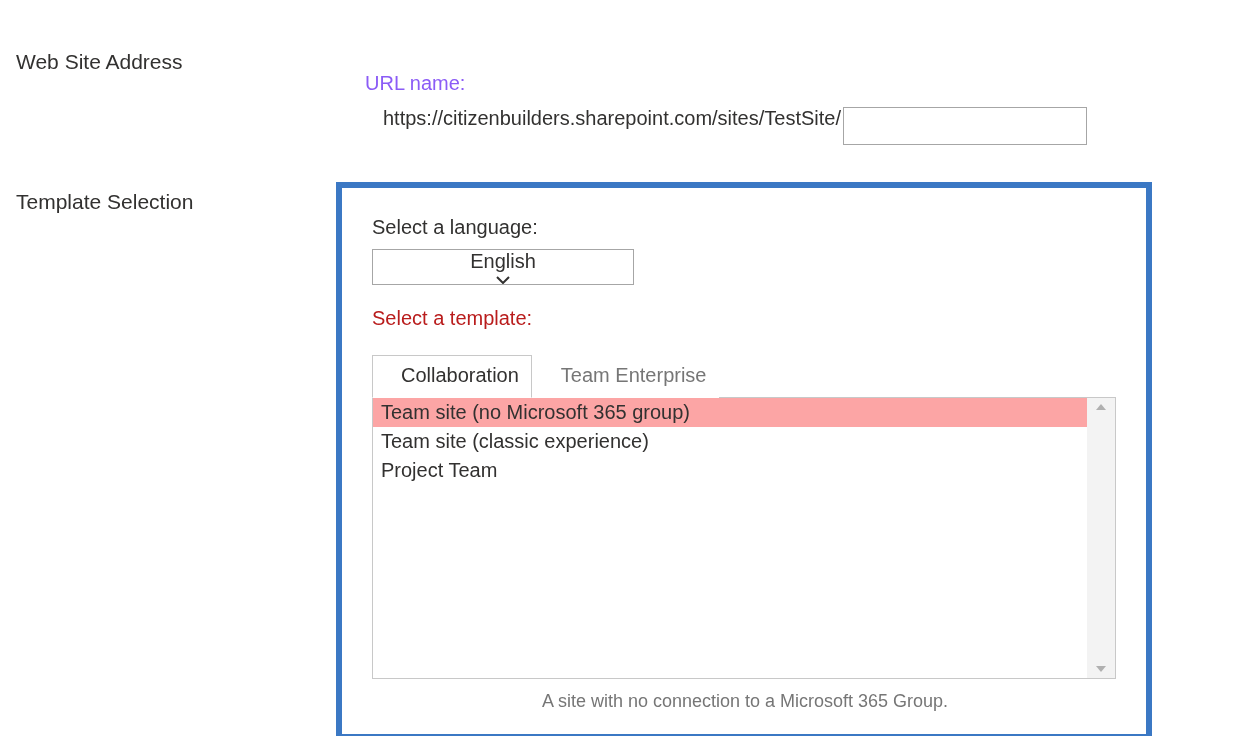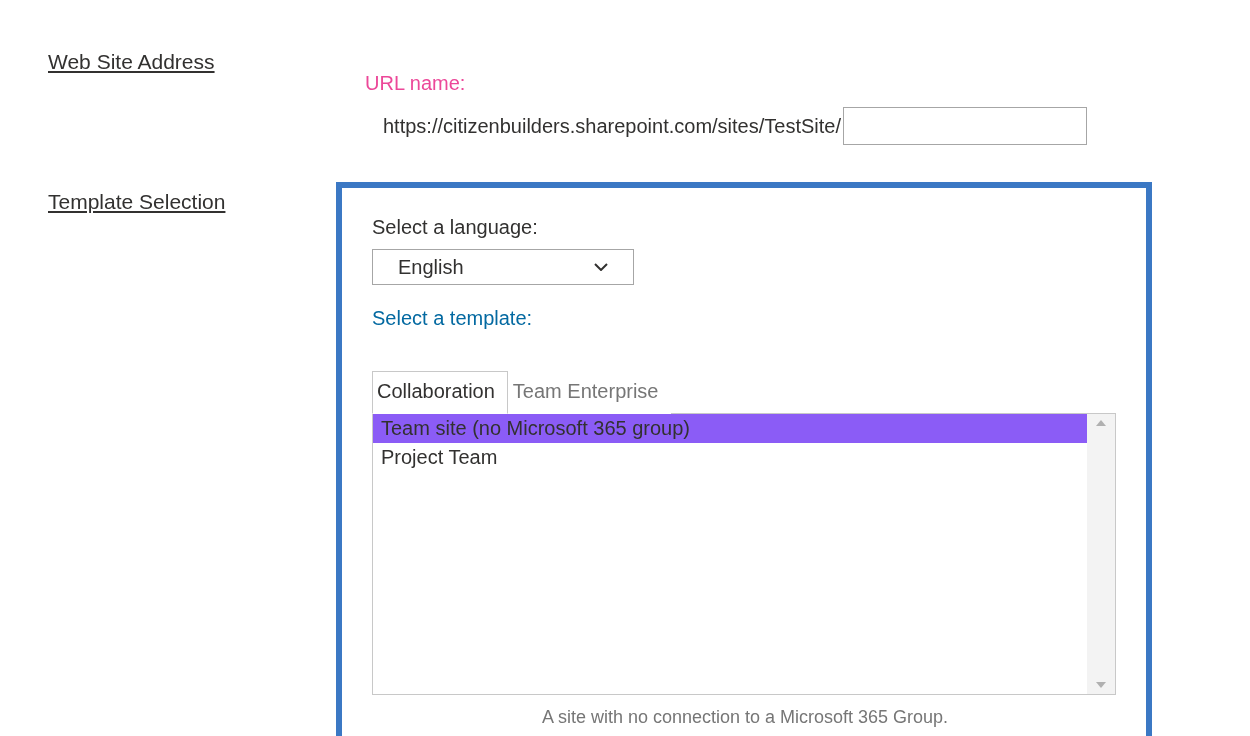--- a/index.html
+++ b/index.html
@@ -11,41 +11,39 @@
       font-family: "Segoe UI", -apple-system, BlinkMacSystemFont, sans-serif;
       font-size: 20px;
       color: #323130;
       background: #fff;
       width: 1250px;
       height: 736px;
       position: relative;
     }
     .section-label {
       position: absolute;
-      left: 48px;
+      left: 16px;
       font-size: 21px;
       color: #323130;
-      text-decoration: underline;
     }
     .label-address { top: 50px; }
     .label-template { top: 190px; text-align: center; }
 
     .url-block {
       position: absolute;
       left: 365px;
       top: 72px;
     }
     .url-label {
       font-size: 20px;
-      color: #ec4899;
+      color: #8b5cf6;
     }
     .url-row {
       margin-top: 12px;
       display: flex;
-      align-items: center;
     }
     .url-prefix {
       font-size: 20px;
       color: #323130;
       padding-left: 18px;
     }
     .url-input {
       width: 244px;
       height: 38px;
       border: 1px solid #a6a6a6;
@@ -70,51 +68,51 @@
       margin-bottom: 10px;
     }
     .lang-select-wrap {
       position: relative;
       width: 262px;
       height: 36px;
       border: 1px solid #a6a6a6;
       background: #fff;
       display: flex;
       align-items: center;
-      padding: 0 25px;
+      padding: 0 7px;
       cursor: pointer;
       margin-bottom: 22px;
+      flex-direction: column;
     }
     .lang-select-value {
       flex: 1;
       font-size: 20px;
     }
     .chevron-down {
       width: 14px;
       height: 8px;
     }
     .tmpl-label {
       font-size: 20px;
-      color: #0369a1;
-      margin-bottom: 8px;
+      color: #b91c1c;
+      margin-bottom: 24px;
     }
     .tabs {
       display: flex;
       align-items: flex-end;
     }
     .tab {
       font-size: 20px;
-      padding: 8px 12px 10px 4px;
+      padding: 8px 12px 10px 28px;
       color: #767676;
       cursor: pointer;
       border: 1px solid transparent;
       position: relative;
       top: 1px;
       background: #fff;
-      margin-top: 32px;
     }
     .tab.active {
       color: #323130;
       border: 1px solid #c8c8c8;
       border-bottom: 1px solid #fff;
       z-index: 2;
     }
     .listbox-wrap {
       display: flex;
       border: 1px solid #c8c8c8;
@@ -125,21 +123,21 @@
       flex: 1;
       overflow: hidden;
     }
     .list-item {
       font-size: 20px;
       padding: 3px 8px;
       color: #323130;
       cursor: pointer;
     }
     .list-item.selected {
-      background: #8b5cf6;
+      background: #fca5a5;
     }
     .scroll-col {
       width: 28px;
       background: #f3f3f3;
       display: flex;
       flex-direction: column;
       align-items: center;
       justify-content: space-between;
       padding: 6px 0;
     }
@@ -184,20 +182,21 @@
   <div class="tmpl-label">Select a template:</div>
 
   <div class="tabs">
     <div class="tab active">Collaboration</div>
     <div class="tab">Team Enterprise</div>
   </div>
 
   <div class="listbox-wrap">
     <div class="listbox">
       <div class="list-item selected">Team site (no Microsoft 365 group)</div>
+      <div class="list-item">Team site (classic experience)</div>
       <div class="list-item">Project Team</div>
     </div>
     <div class="scroll-col">
       <svg class="scroll-arrow" viewBox="0 0 10 6">
         <polygon points="5,0 10,6 0,6" fill="#b0b0b0"></polygon>
       </svg>
       <svg class="scroll-arrow" viewBox="0 0 10 6">
         <polygon points="0,0 10,0 5,6" fill="#b0b0b0"></polygon>
       </svg>
     </div>

